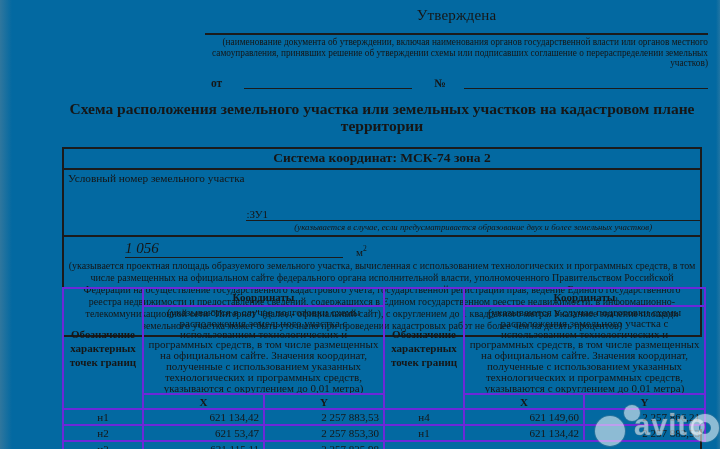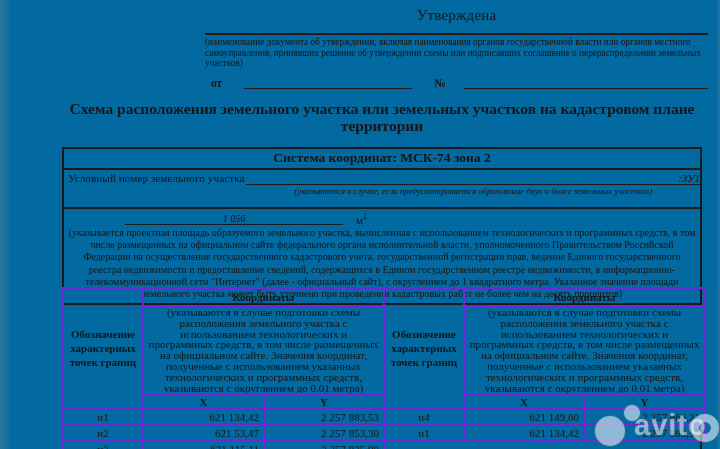--- a/index.html
+++ b/index.html
@@ -8,44 +8,44 @@
         font-family:"Liberation Serif",serif;color:#161616;}
   .page::before{content:"";position:absolute;left:0;top:0;width:12px;height:100%;
         background:linear-gradient(to right,rgba(150,150,150,.30),rgba(255,255,255,0));pointer-events:none;}
   .page::after{content:"";position:absolute;right:0;top:0;width:4px;height:100%;
         background:linear-gradient(to left,rgba(170,170,170,.18),rgba(255,255,255,0));pointer-events:none;}
 
   
   .approval{position:absolute;left:205px;top:7px;width:503px;}
   .approved{text-align:center;font-size:15px;letter-spacing:.2px;}
   .approval-note-block{margin-top:9px;border-top:2px solid #1b1b1b;padding-top:2px;}
-  .approval-note{font-size:9.3px;line-height:10.7px;text-align:left;}
+  .approval-note{font-size:9.3px;line-height:10.7px;text-align:right;}
   .from-row{margin-top:6px;display:flex;align-items:flex-end;font-size:11.5px;padding-left:6px;font-weight:bold;}
   .uline{border-bottom:1.6px solid #1b1b1b;height:13px;}
   .uline-from{width:168px;margin-left:22px;}
   .num-label{margin-left:22px;}
   .uline-num{flex:1;margin-left:18px;}
 
   
   .doc-title{position:absolute;top:101px;left:62px;width:640px;text-align:center;
              font-weight:bold;font-size:15.5px;line-height:16.8px;}
 
   
   .main-box{position:absolute;top:147px;left:62px;width:640px;box-sizing:border-box;
             border:2px solid #1b1b1b;}
   .sys-row{border-bottom:2px solid #1b1b1b;text-align:center;font-weight:bold;
            font-size:13.5px;padding:1px 0 2px;}
-  .cond-row{display:flex;border-bottom:2px solid #1b1b1b;padding:2px 0 8px 4px;font-size:11.3px;}
+  .cond-row{display:flex;border-bottom:2px solid #1b1b1b;padding:2px 0 0 4px;font-size:11.3px;}
   .row-label{white-space:nowrap;}
   .cond-value-wrap{flex:1;margin-left:2px;min-width:0;}
-  .value-line{text-align:right;border-bottom:1.3px solid #1b1b1b;font-style:italic;font-size:11px;}
+  .value-line{text-align:left;border-bottom:1.3px solid #1b1b1b;font-size:11px;margin-top:36px;}
   .small-note{font-size:8.8px;font-style:italic;text-align:center;line-height:10.5px;padding:1px 2px 2px;}
   .area-row{display:flex;align-items:flex-end;padding:3px 0 0 4px;font-size:11.3px;}
-  .area-line{width:218px;margin-left:57px;text-align:center;border-bottom:1.3px solid #1b1b1b;
-             font-style:italic;font-size:10px;}
+  .area-line{width:218px;margin-left:57px;border-bottom:1.3px solid #1b1b1b;
+             font-style:italic;font-size:15px;}
   .area-unit{margin-left:13px;font-size:11px;}
   .area-unit sup{font-size:7.5px;}
   .area-note{font-size:10px;line-height:12.15px;text-align:center;padding:2px 4px 3px;}
 
   
   .coords-wrap{position:absolute;top:287px;left:62px;display:flex;align-items:flex-start;}
   table.coords{border-collapse:collapse;table-layout:fixed;width:321px;}
   table.coords.right{margin-left:-2px;}
   table.coords td{border:2px solid #6d28d9;padding:0;font-size:11px;overflow:hidden;}
   .point-head{font-weight:bold;font-size:11.5px;line-height:13.8px;text-align:center;vertical-align:middle;}

